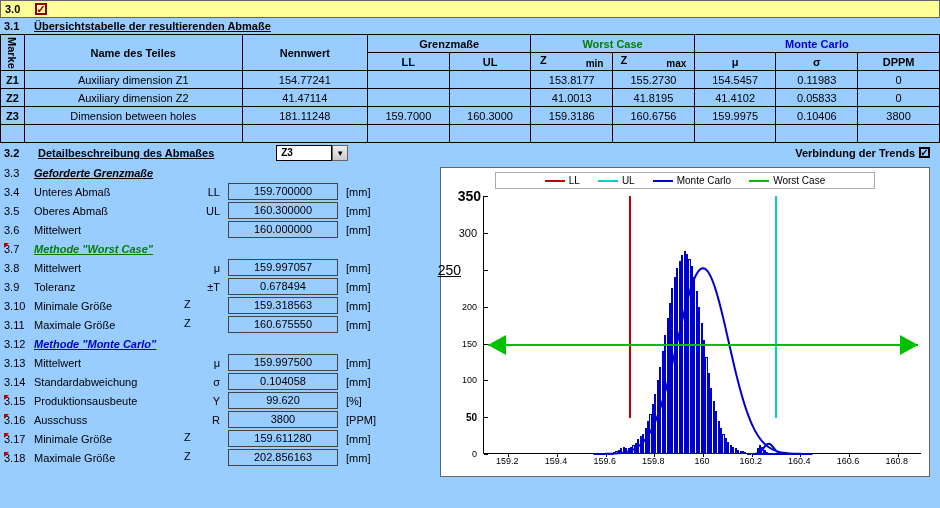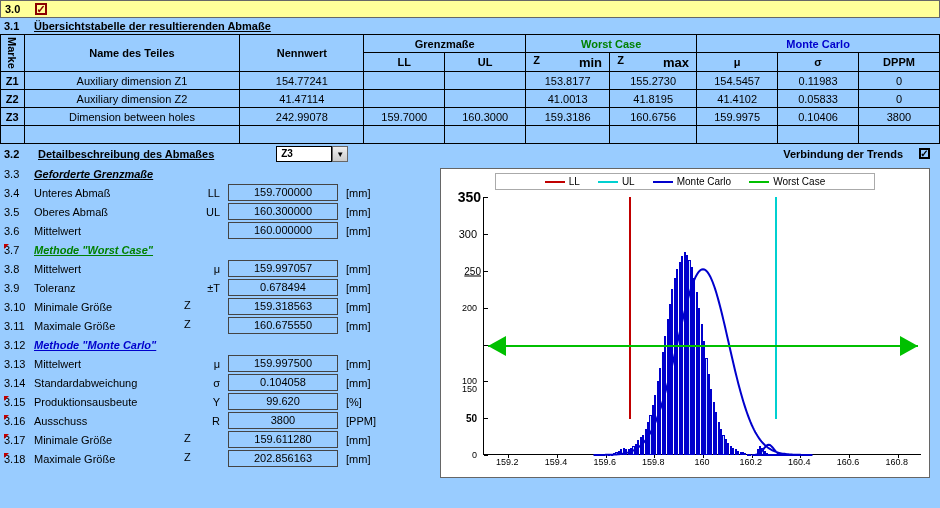--- a/index.html
+++ b/index.html
@@ -137,21 +137,21 @@
     display: flex;
     align-items: center;
     justify-content: center;
     font-size: 8px;
   }
   .trend-label {
     margin-left: auto;
     padding: 2px 6px;
     display: flex;
     align-items: flex-start;
-    gap: 16px;
+    gap: 4px;
     font-size: 11px;
   }
   .chart-box {
     background: #fff;
     border: 1px solid #666;
     width: 490px;
     height: 310px;
     position: relative;
   }
   .legend {
@@ -181,21 +181,21 @@
   .y-ticks {
     position: absolute;
     left: 0; top: 28px; bottom: 24px;
     width: 40px;
   }
   .x-ticks {
     position: absolute;
     left: 42px; right: 10px; bottom: 4px;
     height: 18px;
   }
-  sub { font-size: 13px; vertical-align: sub; padding-left: 39px; }
+  sub { font-size: 10px; vertical-align: sub; padding-left: 39px; }
 </style>
 </head>
 <body>
 
 <div class="header-bar">
   <span class="num">3.0</span>
   <span class="checkbox-icon">✓</span>
 </div>
 
 <div class="subheader">
@@ -242,21 +242,21 @@
     <td></td>
     <td>41.0013</td>
     <td>41.8195</td>
     <td>41.4102</td>
     <td>0.05833</td>
     <td>0</td>
   </tr>
   <tr>
     <td class="z-cell">Z3</td>
     <td class="left-name">Dimension between holes</td>
-    <td>242.99078</td>
+    <td>181.11248</td>
     <td>159.7000</td>
     <td>160.3000</td>
     <td>159.3186</td>
     <td>160.6756</td>
     <td>159.9975</td>
     <td>0.10406</td>
     <td>3800</td>
   </tr>
   <tr>
     <td></td>
@@ -414,23 +414,23 @@
           </span>
         <span>
             <span class="legend-line" style="background:#00C000"></span>
             <span>Worst Case</span>
           </span>
       </div>
       <div class="y-ticks" id="yTicks">
           <div style="position: absolute; right: 4px; font-size: 9px; transform: translateY(-50%); top: 258px;">0</div>
           <div style="position: absolute; right: 4px; font-size: 10px; transform: translateY(-50%); top: 221.143px; font-weight: bold;">50</div>
           <div style="position: absolute; right: 4px; font-size: 9px; transform: translateY(-50%); top: 184.286px;">100</div>
-          <div style="position: absolute; right: 4px; font-size: 9px; transform: translateY(-50%); top: 147.429px; margin-top: 44px;">150</div>
+          <div style="position: absolute; right: 4px; font-size: 9px; transform: translateY(-50%); top: 147.429px;">150</div>
           <div style="position: absolute; right: 4px; font-size: 9px; transform: translateY(-50%); top: 110.571px;">200</div>
-          <div style="position: absolute; right: 0; font-size: 10px; transform: translateY(-50%); top: 73.7143px; text-decoration: underline;">250</div>
+          <div style="position: absolute; right: 20px; font-size: 14px; transform: translateY(-50%); top: 73.7143px; text-decoration: underline;">250</div>
           <div style="position: absolute; right: 4px; font-size: 11px; transform: translateY(-50%); top: 36.8571px;">300</div>
           <div style="position: absolute; right: 0; font-size: 14px; transform: translateY(-50%); top: 0px; font-weight: bold;">350</div>
         </div>
       <div class="plot-area" id="plotArea" style="width: 438px; height: 258px;">
           <div style="position: absolute; left: 0px; width: 4px; height: 1px; background: rgb(0, 0, 0); top: 258px;"></div>
           <div style="position: absolute; left: 0px; width: 4px; height: 1px; background: rgb(0, 0, 0); top: 221.143px;"></div>
           <div style="position: absolute; left: 0px; width: 4px; height: 1px; background: rgb(0, 0, 0); top: 184.286px;"></div>
           <div style="position: absolute; left: 0px; width: 4px; height: 1px; background: rgb(0, 0, 0); top: 147.429px;"></div>
           <div style="position: absolute; left: 0px; width: 4px; height: 1px; background: rgb(0, 0, 0); top: 110.571px;"></div>
           <div style="position: absolute; left: 0px; width: 4px; height: 1px; background: rgb(0, 0, 0); top: 73.7143px;"></div>

